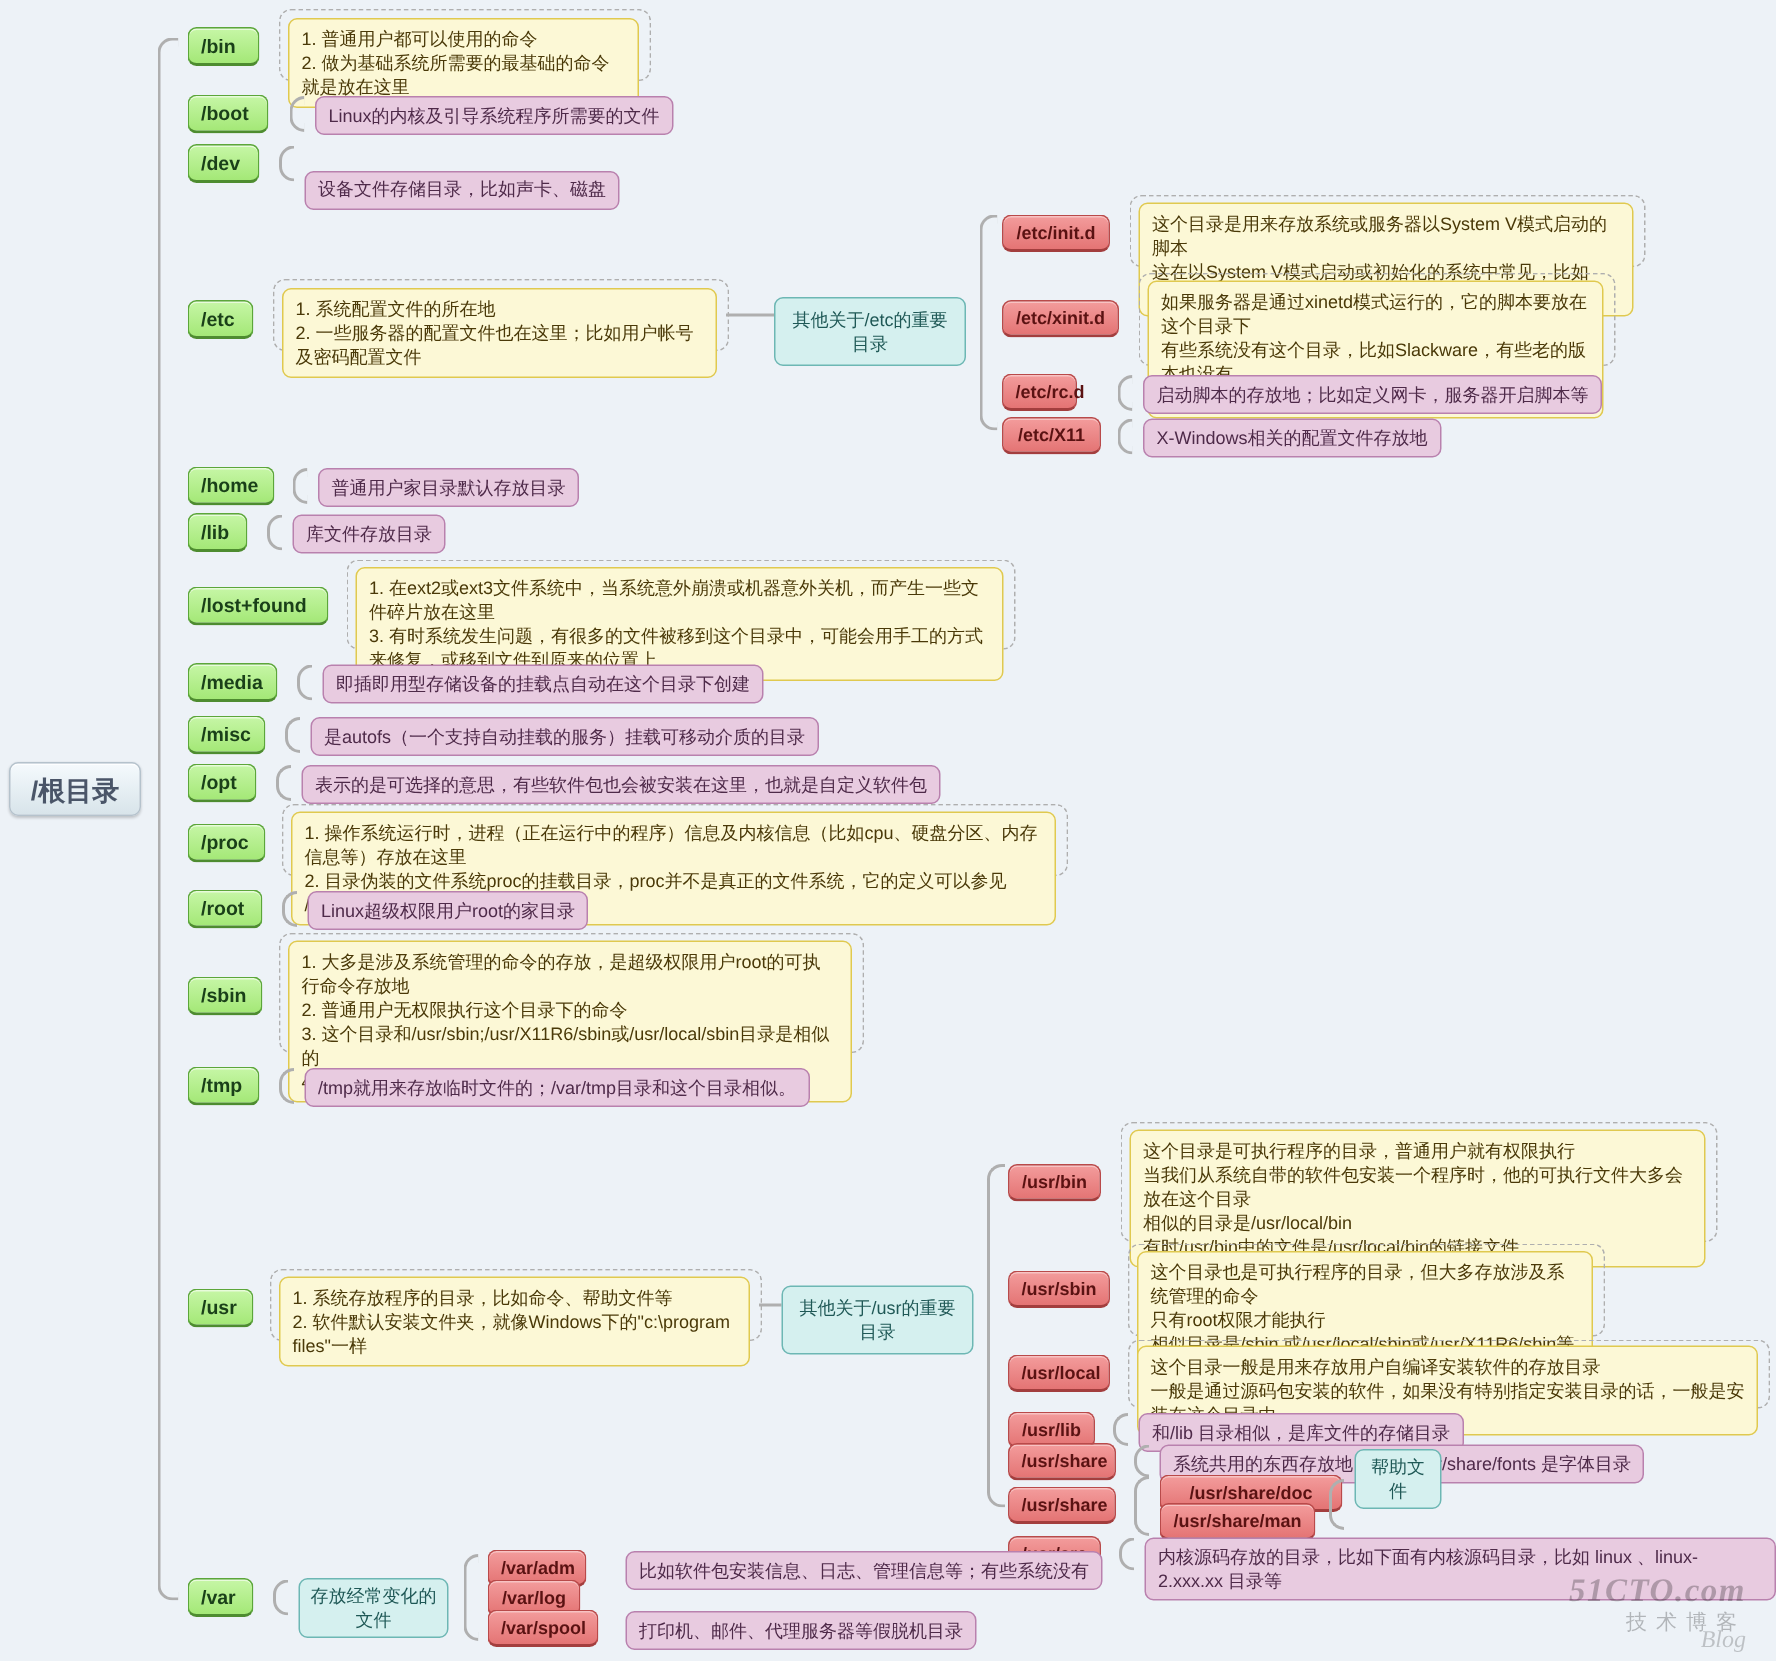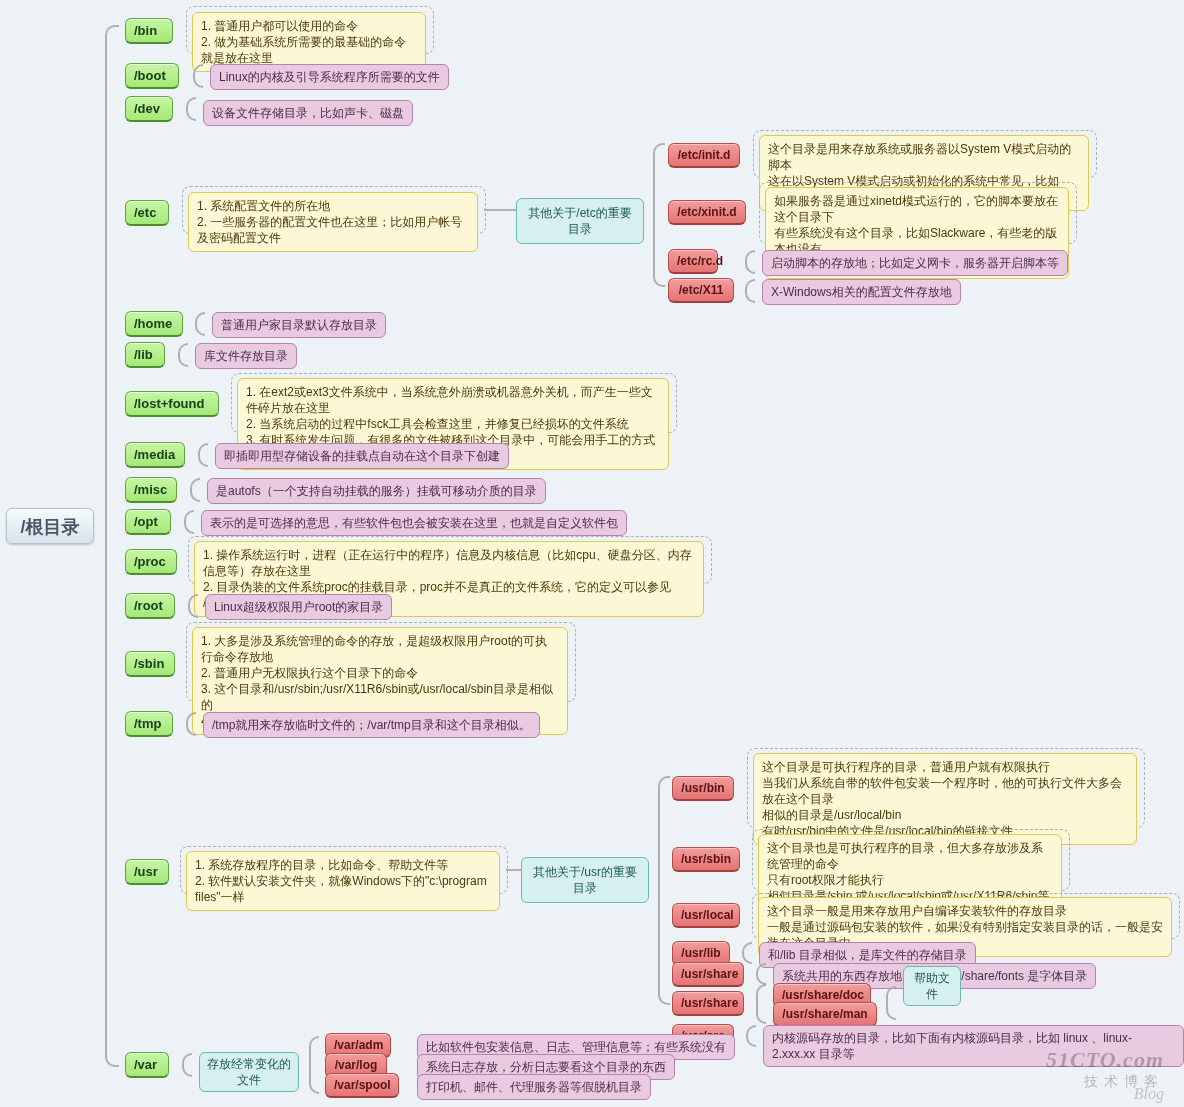--- a/index.html
+++ b/index.html
@@ -31,21 +31,21 @@
     <div>1. 普通用户都可以使用的命令</div>
     <div>2. 做为基础系统所需要的最基础的命令就是放在这里</div>
   </div>
 
   <div class="node dir" style="left:125px; top:63px; width:54px;">/boot</div>
   <div class="brace" style="left:193px; top:64px; width:8px; height:20px;"></div>
   <div class="node desc-p" style="left:210px; top:64px;">Linux的内核及引导系统程序所需要的文件</div>
 
   <div class="node dir" style="left:125px; top:96px; width:48px;">/dev</div>
   <div class="brace" style="left:186px; top:97px; width:8px; height:20px;"></div>
-  <div class="node desc-p" style="left:203px; top:100px;">设备文件存储目录，比如声卡、磁盘</div>
+  <div class="node desc-p" style="left:203px; top:114px;font-family:Liberation Mono, monospace;">设备文件存储目录，比如声卡、磁盘</div>
 
   <div class="node dir" style="left:125px; top:200px; width:44px;">/etc</div>
   <div class="group" style="left:182px; top:186px; width:302px; height:46px;"></div>
   <div class="node desc-y" style="left:188px; top:192px; width:290px;">
     <div>1. 系统配置文件的所在地</div>
     <div>2. 一些服务器的配置文件也在这里；比如用户帐号及密码配置文件</div>
   </div>
   <div class="line" style="left:484px; top:209px; width:32px;"></div>
   <div class="node desc-t" style="left:516px; top:198px; width:128px;">其他关于/etc的重要目录</div>
   <div class="brace" style="left:653px; top:143px; width:10px; height:140px;"></div>
@@ -78,21 +78,20 @@
   <div class="node desc-p" style="left:212px; top:312px;">普通用户家目录默认存放目录</div>
 
   <div class="node dir" style="left:125px; top:342px; width:40px;">/lib</div>
   <div class="brace" style="left:178px; top:343px; width:8px; height:20px;"></div>
   <div class="node desc-p" style="left:195px; top:343px;">库文件存放目录</div>
 
   <div class="node dir" style="left:125px; top:391px; width:94px;">/lost+found</div>
   <div class="group" style="left:231px; top:373px; width:444px; height:58px;"></div>
   <div class="node desc-y" style="left:237px; top:378px; width:432px;">
     <div>1. 在ext2或ext3文件系统中，当系统意外崩溃或机器意外关机，而产生一些文件碎片放在这里</div>
-    <div>2. 当系统启动的过程中fsck工具会检查这里，并修复已经损坏的文件系统</div>
     <div>3. 有时系统发生问题，有很多的文件被移到这个目录中，可能会用手工的方式来修复，或移到文件到原来的位置上</div>
   </div>
 
   <div class="node dir" style="left:125px; top:442px; width:60px;">/media</div>
   <div class="brace" style="left:198px; top:443px; width:8px; height:20px;"></div>
   <div class="node desc-p" style="left:215px; top:443px;">即插即用型存储设备的挂载点自动在这个目录下创建</div>
 
   <div class="node dir" style="left:125px; top:477px; width:52px;">/misc</div>
   <div class="brace" style="left:190px; top:478px; width:8px; height:20px;"></div>
   <div class="node desc-p" style="left:207px; top:478px;">是autofs（一个支持自动挂载的服务）挂载可移动介质的目录</div>
@@ -162,39 +161,38 @@
   <div class="node dir-red" style="left:672px; top:941px; width:58px;">/usr/lib</div>
   <div class="brace" style="left:742px; top:942px; width:8px; height:18px;"></div>
   <div class="node desc-p" style="left:759px; top:942px;">和/lib 目录相似，是库文件的存储目录</div>
 
   <div class="node dir-red" style="left:672px; top:962px; width:72px;">/usr/share</div>
   <div class="brace" style="left:756px; top:963px; width:8px; height:18px;"></div>
   <div class="node desc-p" style="left:773px; top:963px;">系统共用的东西存放地，比如 /usr/share/fonts 是字体目录</div>
 
   <div class="node dir-red" style="left:672px; top:991px; width:72px;">/usr/share</div>
   <div class="brace" style="left:756px; top:984px; width:8px; height:36px;"></div>
-  <div class="node dir-red" style="left:773px; top:983px; width:98px;">/usr/share/doc</div>
+  <div class="node dir-red" style="left:773px; top:983px; width:122px;">/usr/share/doc</div>
   <div class="node dir-red" style="left:773px; top:1002px; width:104px;">/usr/share/man</div>
   <div class="brace" style="left:886px; top:986px; width:8px; height:30px;"></div>
   <div class="node desc-t" style="left:903px; top:966px; width:58px; padding:3px 6px;">帮助文件</div>
 
   <div class="node dir-red" style="left:672px; top:1024px; width:62px;">/usr/src</div>
   <div class="brace" style="left:746px; top:1025px; width:8px; height:18px;"></div>
   <div class="node desc-p" style="left:763px; top:1025px;">内核源码存放的目录，比如下面有内核源码目录，比如 linux 、linux-2.xxx.xx 目录等</div>
 
   <div class="node dir" style="left:125px; top:1052px; width:44px;">/var</div>
   <div class="brace" style="left:182px; top:1053px; width:8px; height:20px;"></div>
   <div class="node desc-t" style="left:199px; top:1052px; width:100px; padding:3px 6px;">存放经常变化的文件</div>
   <div class="brace" style="left:309px; top:1036px; width:8px; height:54px;"></div>
 
   <div class="node dir-red" style="left:325px; top:1033px; width:66px;">/var/adm</div>
   <div class="node desc-p" style="left:417px; top:1034px;">比如软件包安装信息、日志、管理信息等；有些系统没有</div>
 
   <div class="node dir-red" style="left:325px; top:1053px; width:62px;">/var/log</div>
-  <div class="node desc-p" style="left:417px; top:1054px;">系统日志存放，分析日志要看这个目录的东西</div>
 
   <div class="node dir-red" style="left:325px; top:1073px; width:74px;">/var/spool</div>
   <div class="node desc-p" style="left:417px; top:1074px;">打印机、邮件、代理服务器等假脱机目录</div>
 
   <div class="brace" style="left:105px; top:25px; width:12px; height:1038px;"></div>
 
   <div class="watermark1">51CTO.com</div>
   <div class="watermark2">技术博客</div>
   <div class="watermark3">Blog</div>
 

